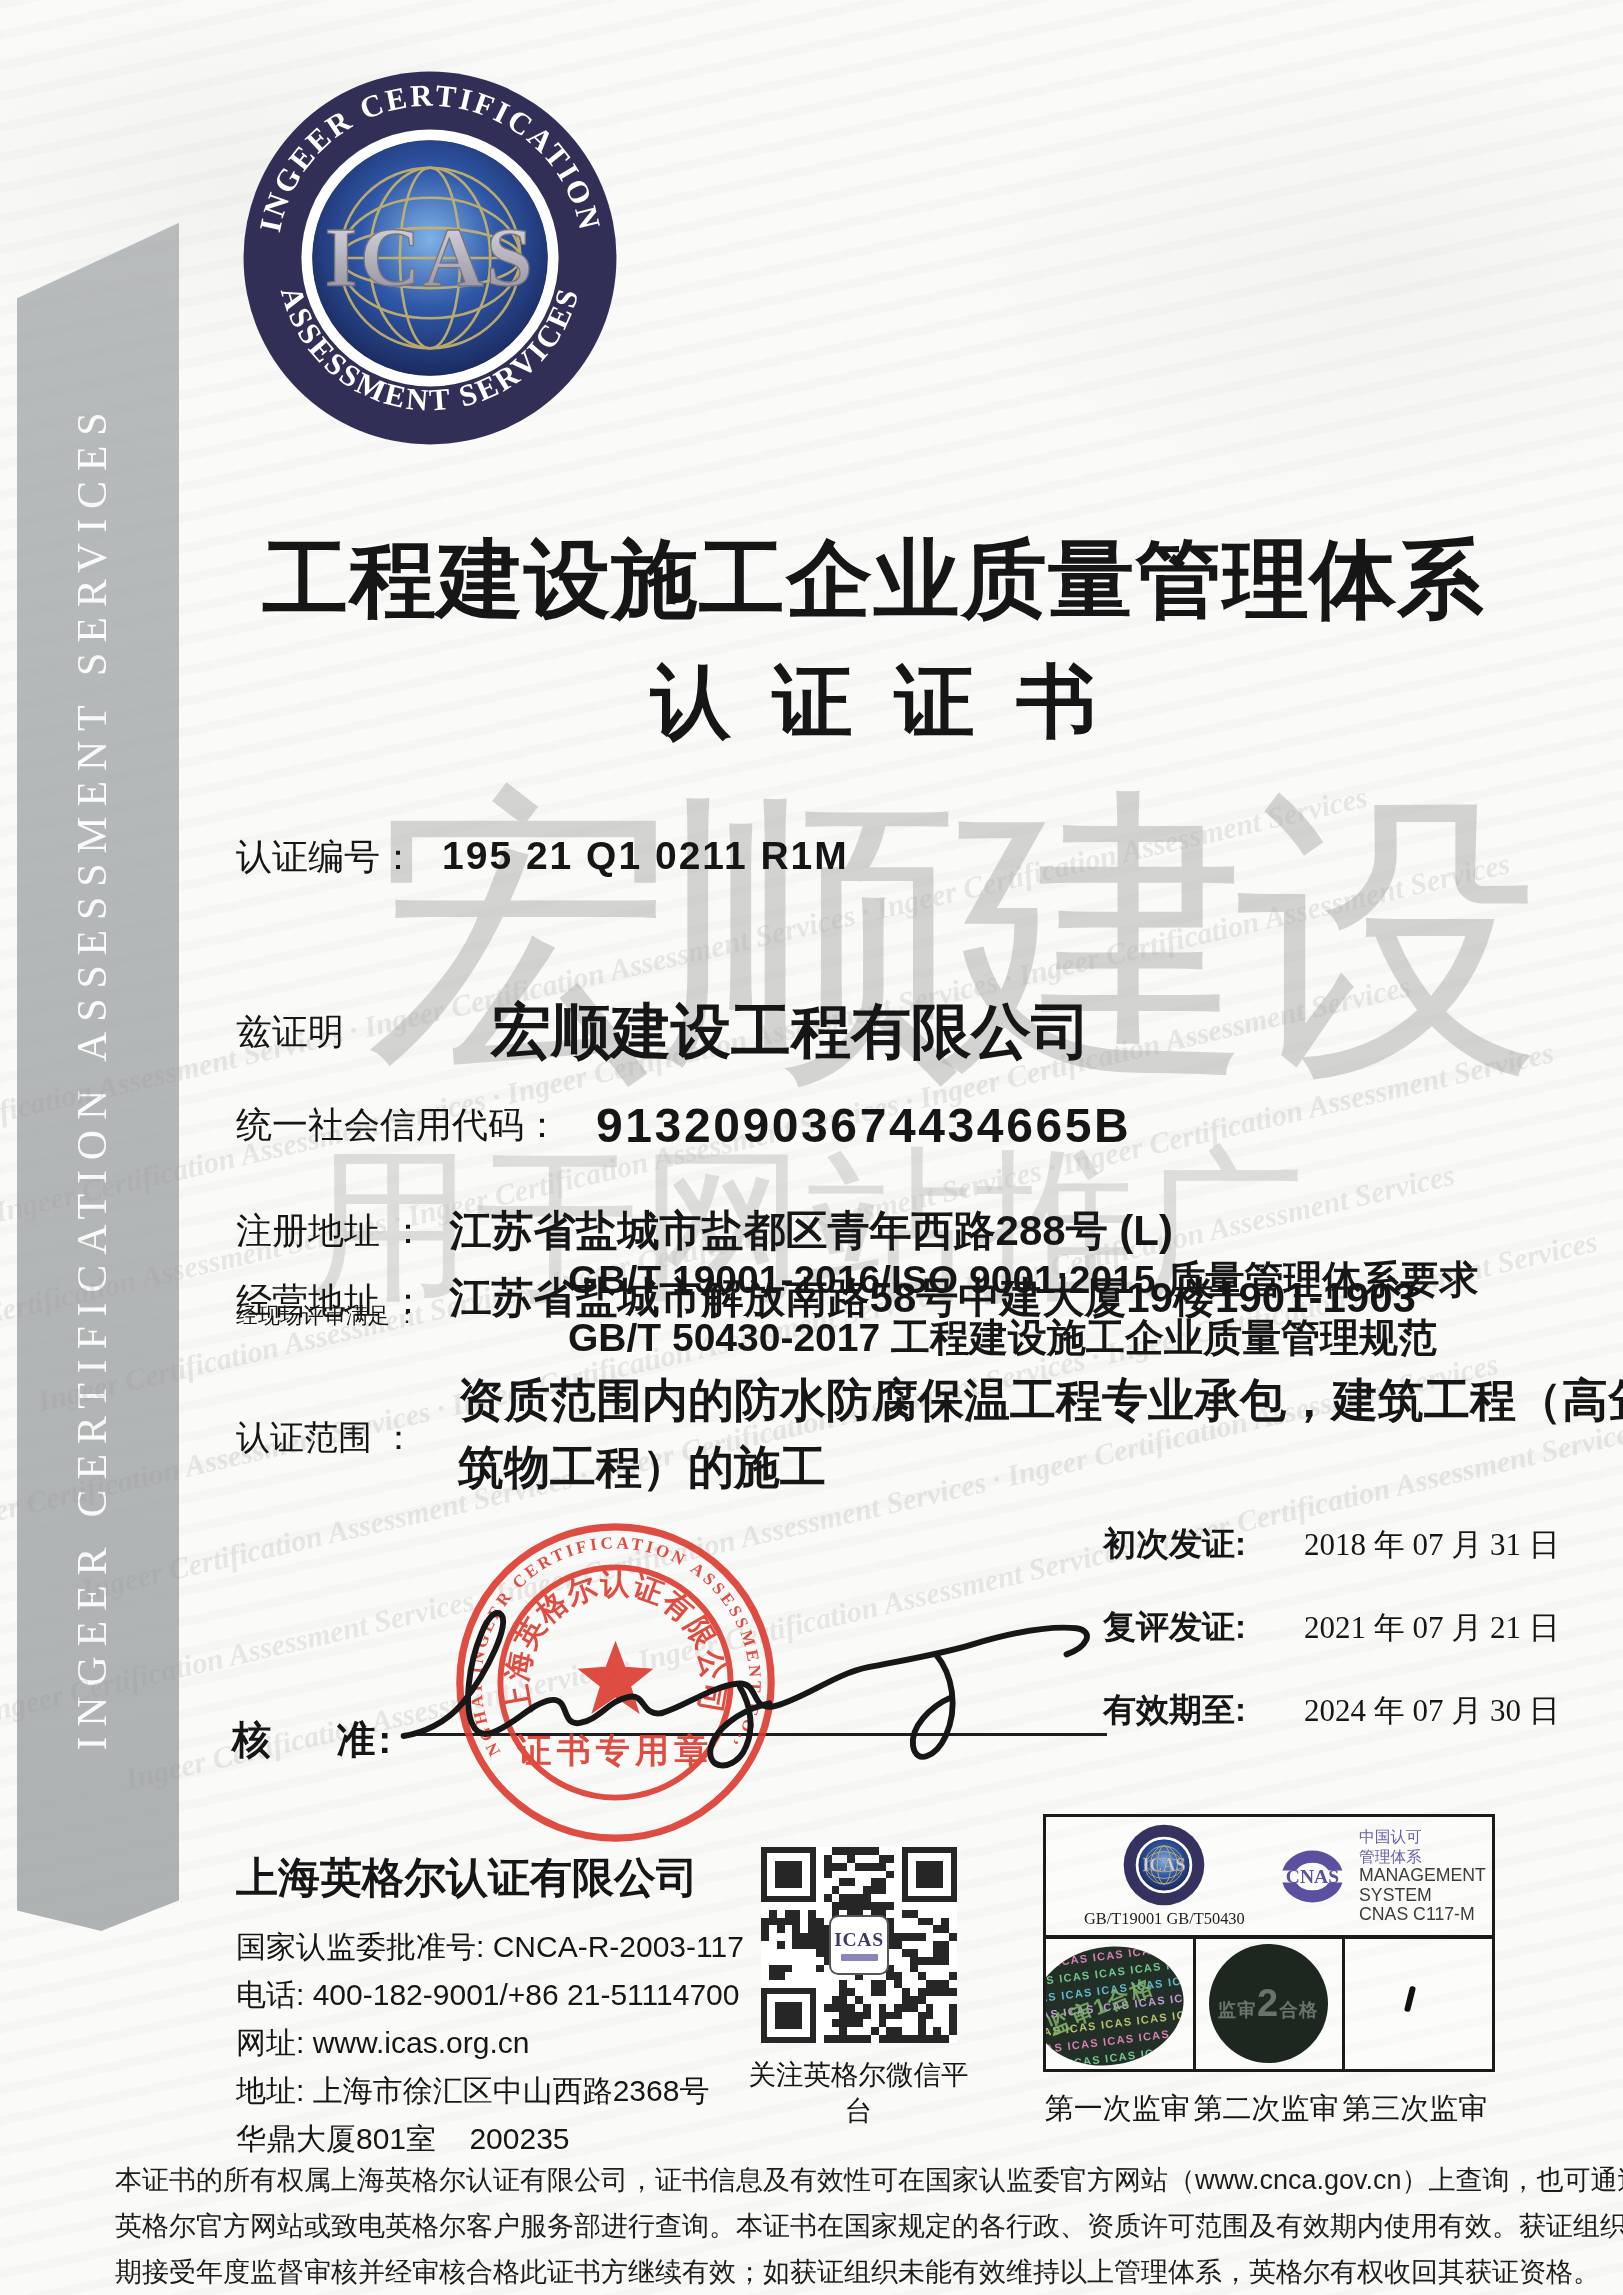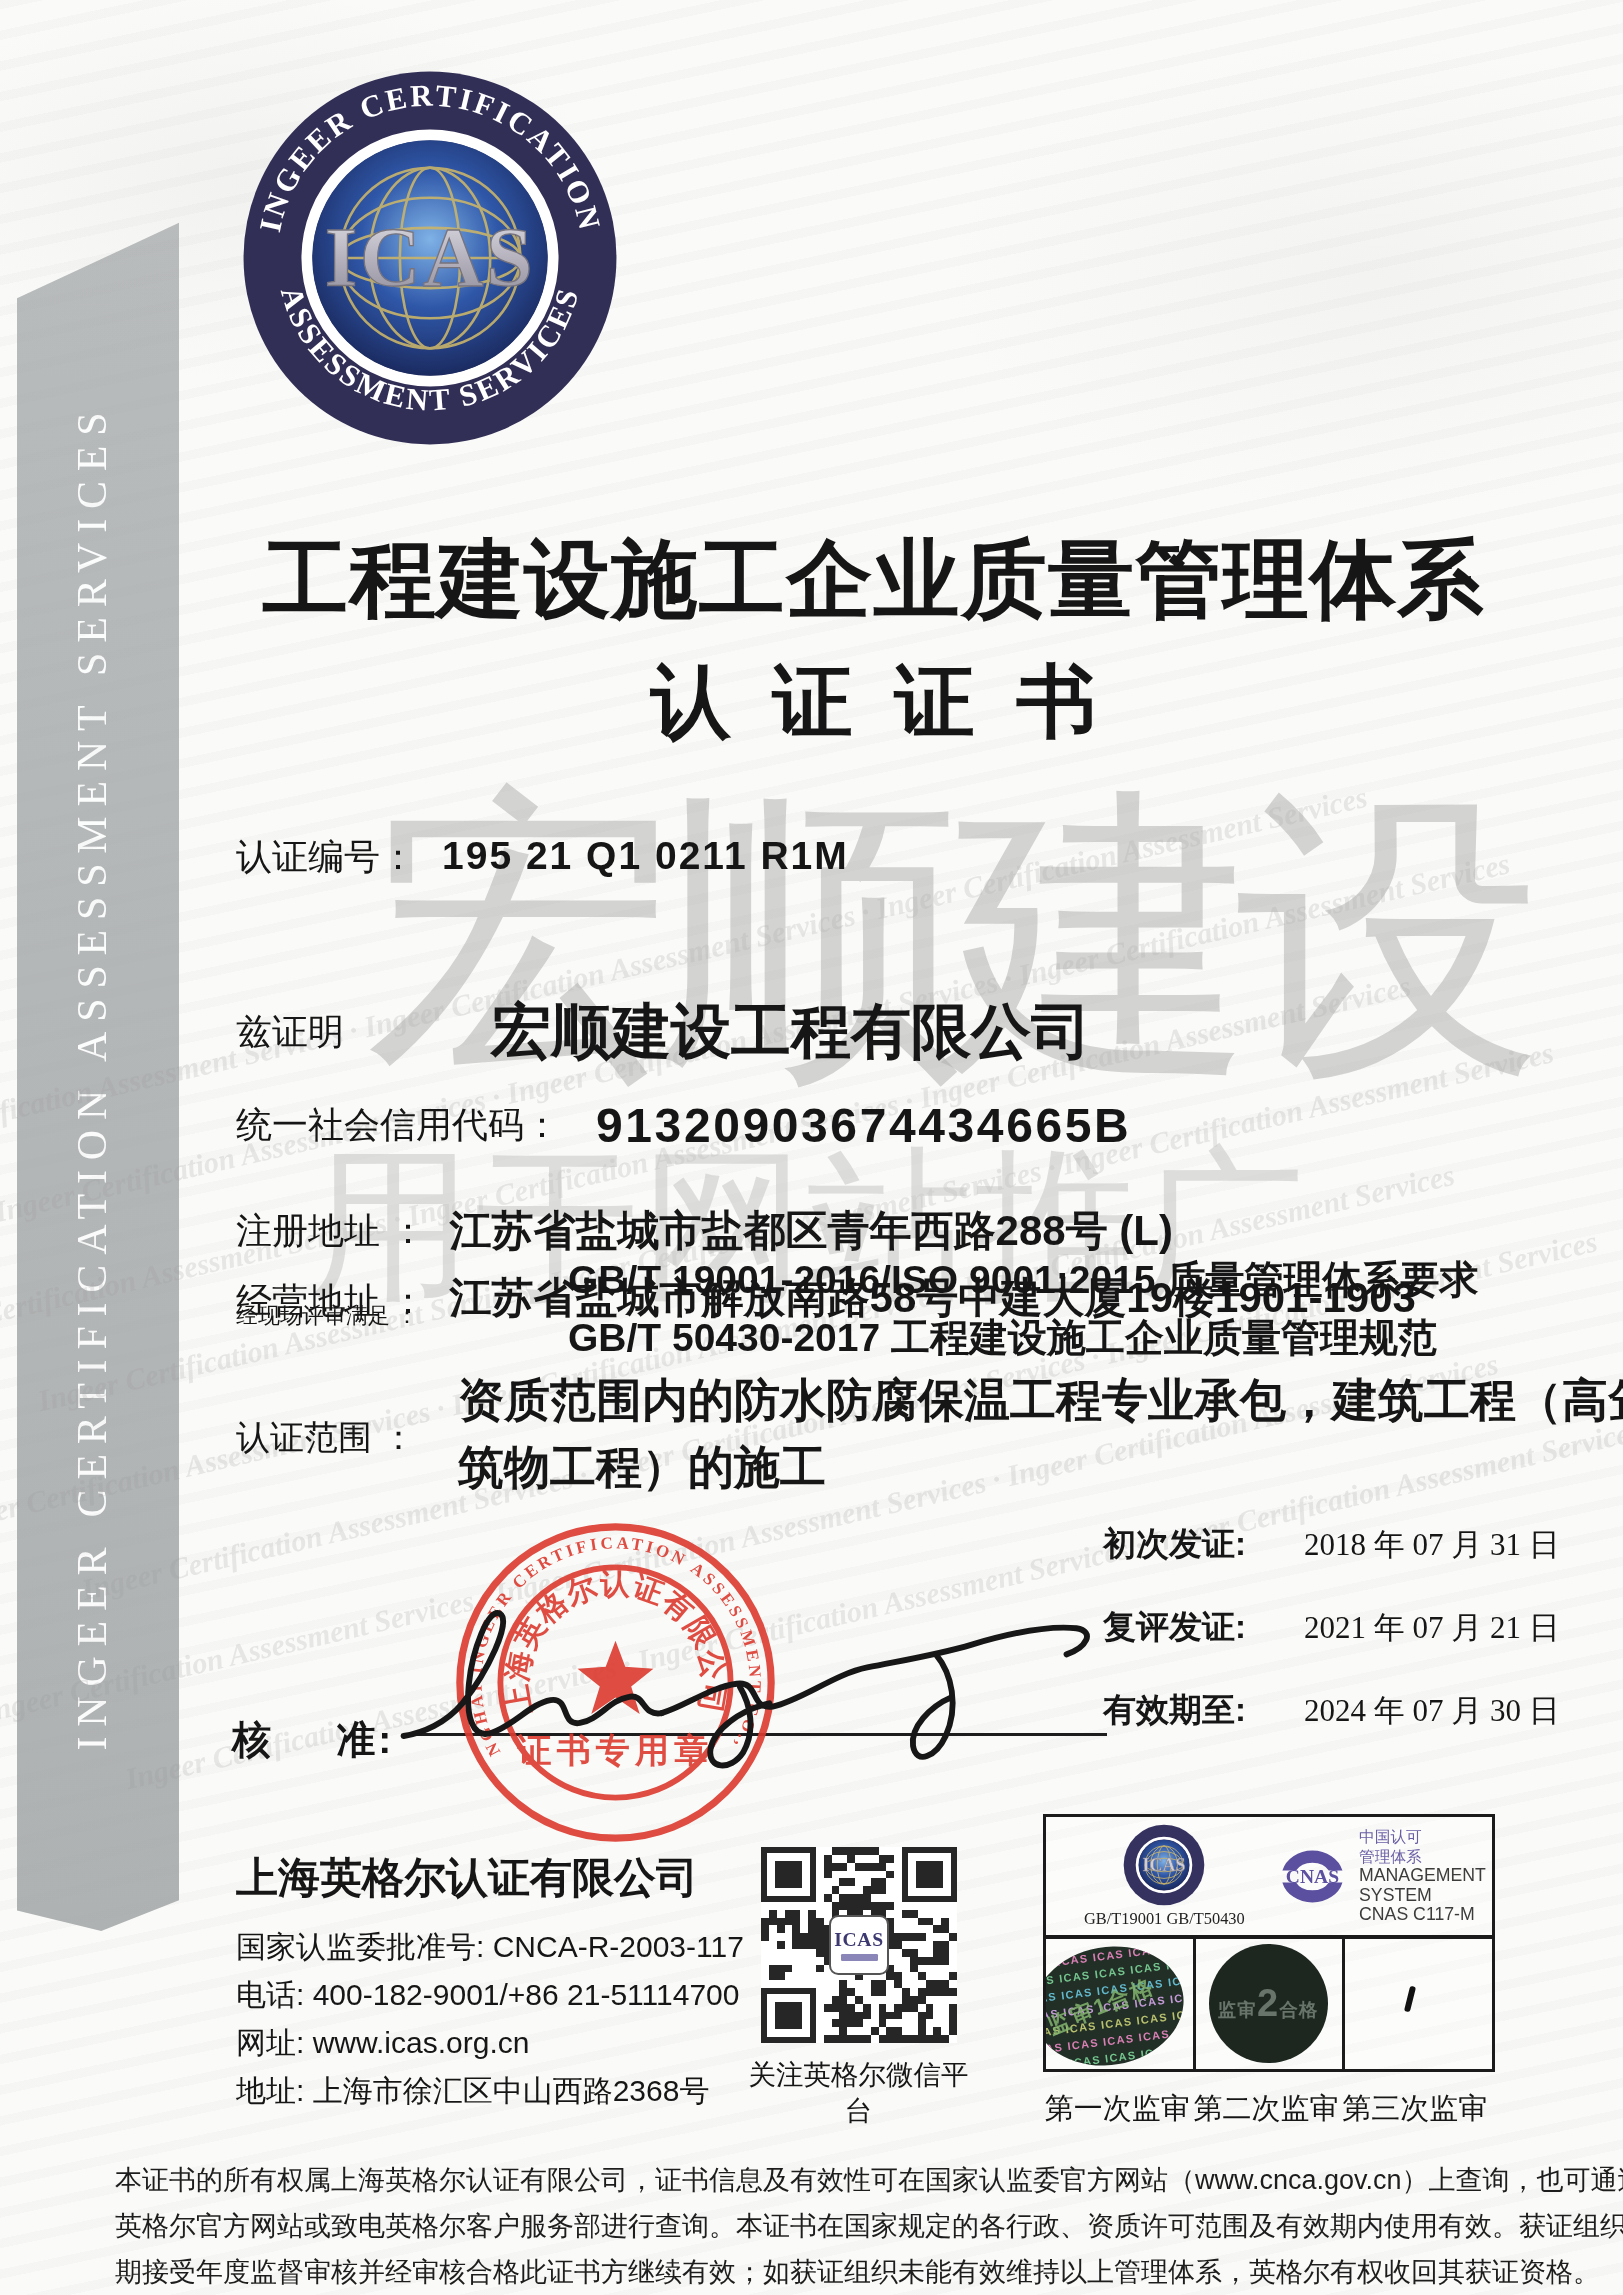--- a/index.html
+++ b/index.html
@@ -272,20 +272,21 @@
       <path d="M845,120 C870,150 880,200 860,245 C845,277 815,290 810,260 C806,232 835,200 870,185"></path>
     </g>
   </svg>
 
   <div class="abs issuer-name">上海英格尔认证有限公司</div>
   <div class="abs issuer-lines">
     <div>国家认监委批准号: CNCA-R-2003-117</div>
     <div>电话: 400-182-9001/+86 21-51114700</div>
     <div>网址: www.icas.org.cn</div>
     <div>地址: 上海市徐汇区中山西路2368号</div>
+    <div>华鼎大厦801室    200235</div>
   </div>
 
   <div class="abs qr">
       <i style="left:36%;top:0%;width:4%;height:4%"></i>
       <i style="left:40%;top:0%;width:4%;height:4%"></i>
       <i style="left:44%;top:0%;width:4%;height:4%"></i>
       <i style="left:48%;top:0%;width:4%;height:4%"></i>
       <i style="left:52%;top:0%;width:4%;height:4%"></i>
       <i style="left:56%;top:0%;width:4%;height:4%"></i>
       <i style="left:32%;top:4%;width:4%;height:4%"></i>

